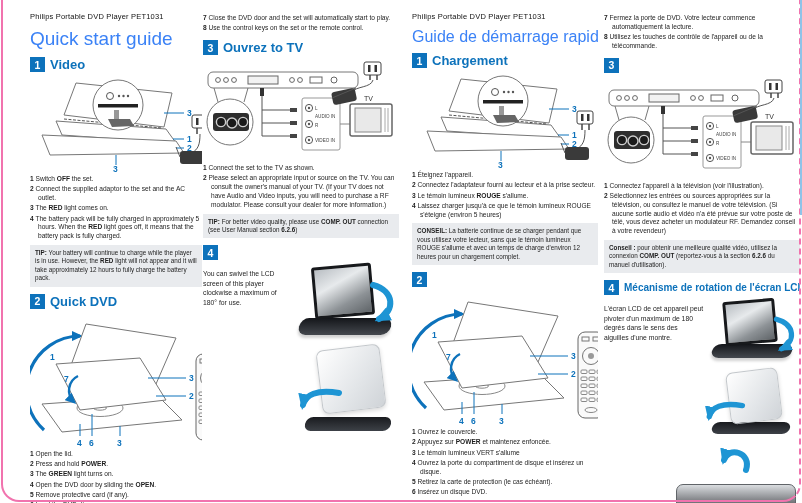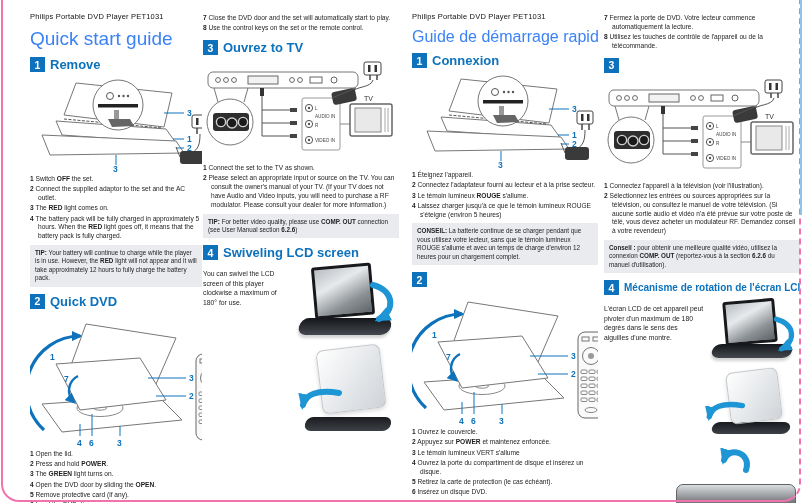--- a/index.html
+++ b/index.html
@@ -68,21 +68,21 @@
 
 <div class="frame"></div>
 <div class="edge-blue"></div>
 
 <div class="col" id="col-en-1">
   <div class="doc-header">Philips Portable DVD Player PET1031</div>
   <div class="doc-title">Quick start guide</div>
 
   <div class="sec">
     <span class="sec-num">1</span>
-    <span class="sec-title">Remove</span>
+    <span class="sec-title">Video</span>
   </div>
 
   <svg class="illo" width="180" height="96" viewBox="0 0 180 96">
     <g stroke="#777" fill="#fff" stroke-width="1">
       <polygon points="46,6 142,16 134,50 34,38"></polygon>
       <polygon points="26,44 136,52 146,66 32,58"></polygon>
       <polygon points="12,58 146,64 154,76 20,78"></polygon>
     </g>
     <line x1="34" y1="42" x2="132" y2="51" stroke="#555" stroke-dasharray="3,1.5"></line>
     <circle cx="88" cy="28" r="25" fill="#fff" stroke="#777"></circle>
@@ -259,21 +259,20 @@
   </svg>
 
   <div class="steps">
     <p><b>1</b> Connect the set to the TV as shown.</p>
     <p><b>2</b> Please select an appropriate input or source on the TV. You can consult the owner's manual of your TV. (If your TV does not have Audio and Video inputs, you will need to purchase a RF modulator. Please consult your dealer for more information.)</p>
   </div>
   <div class="tipbox"><b>TIP:</b> For better video quality, please use <b>COMP. OUT</b> connection (see User Manual section <b>6.2.6</b>)</div>
 
   <div class="sec">
     <span class="sec-num">4</span>
-    <span class="sec-title">Swiveling LCD screen</span>
   </div>
 
   <div class="s4row">
     <div class="s4text">You can swivel the LCD screen of this player clockwise a maximum of 180° for use.</div>
     <div class="photo p1">
       <div class="p1-base"></div>
       <div class="p1-screen"></div>
       <svg class="p1-arrow" width="30" height="46" viewBox="0 0 30 46">
         <path d="M4,6 C26,12 26,32 10,40" fill="none" stroke="#1e95d4" stroke-width="6" stroke-linecap="round" marker-end="url(#mb2)"></path>
       </svg>
@@ -287,21 +286,21 @@
     </svg>
   </div>
 </div>
 
 <div class="col" id="col-fr-1">
   <div class="doc-header">Philips Portable DVD Player PET1031</div>
   <div class="doc-title fr">Guide de démarrage rapide</div>
 
   <div class="sec">
     <span class="sec-num">1</span>
-    <span class="sec-title">Connexion</span>
+    <span class="sec-title">Chargement</span>
   </div>
 
   <svg class="illo" width="180" height="96" viewBox="0 0 180 96">
     <g stroke="#777" fill="#fff" stroke-width="1">
       <polygon points="46,6 142,16 134,50 34,38"></polygon>
       <polygon points="26,44 136,52 146,66 32,58"></polygon>
       <polygon points="12,58 146,64 154,76 20,78"></polygon>
     </g>
     <line x1="34" y1="42" x2="132" y2="51" stroke="#555" stroke-dasharray="3,1.5"></line>
     <circle cx="88" cy="28" r="25" fill="#fff" stroke="#777"></circle>

